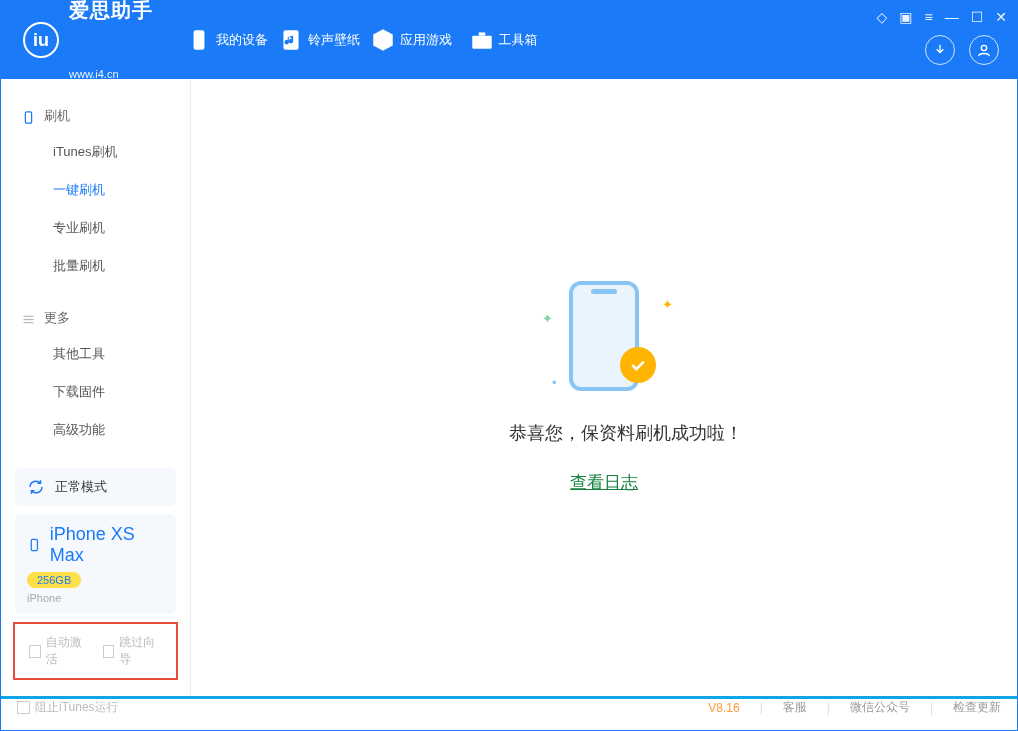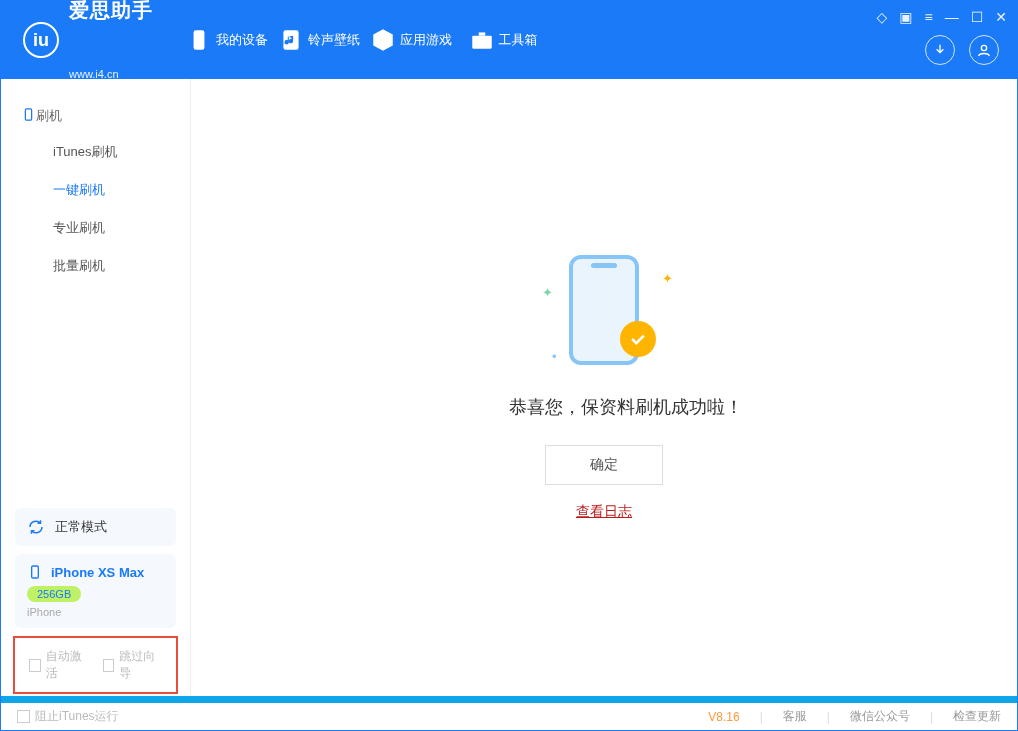--- a/index.html
+++ b/index.html
@@ -16,49 +16,49 @@
 .nav-tab.active { background: rgba(255,255,255,0.15); }
 .nav-tab svg { width: 26px; height: 26px; fill: #fff; }
 .win-controls-top { position: absolute; top: 8px; right: 10px; display: flex; gap: 12px; align-items: center; }
 .win-controls-top span { cursor: pointer; font-size: 14px; opacity: 0.9; }
 .win-controls-right { position: absolute; bottom: 14px; right: 18px; display: flex; gap: 14px; align-items: center; }
 .circle-btn { width: 30px; height: 30px; border: 1.5px solid rgba(255,255,255,0.8); border-radius: 50%; display: flex; align-items: center; justify-content: center; cursor: pointer; }
 .circle-btn svg { width: 16px; height: 16px; fill: none; stroke: #fff; stroke-width: 2; }
 .body-area { flex: 1; display: flex; overflow: hidden; }
 .sidebar { width: 190px; border-right: 1px solid #eee; display: flex; flex-direction: column; padding-top: 12px; }
 .side-group { padding: 8px 0; }
-.side-head { display: flex; align-items: flex-start; padding: 8px 20px; color: #666; font-weight: 500; }
+.side-head { display: flex; align-items: flex-end; gap: 8px; padding: 8px 20px; color: #666; font-weight: 500; }
 .side-head svg { width: 15px; height: 15px; }
 .side-item { padding: 10px 20px 10px 52px; cursor: pointer; color: #555; font-size: 13px; }
 .side-item.active { color: #1a7af8; }
 .side-bottom { margin-top: auto; }
 .device-card { margin: 8px 14px; background: #f5f8fc; border-radius: 6px; padding: 10px 12px; display: flex; align-items: flex-start; gap: 10px; cursor: pointer; }
 .device-card.mode { color: #333; }
 .device-card2 { margin: 8px 14px; background: #f5f8fc; border-radius: 6px; padding: 10px 12px; }
 .dev-row { display: flex; align-items: center; gap: 8px; }
-.dev-name { color: #1a7af8; font-weight: 700; font-size: 13px; }
-.dev-badge { display: inline-block; background: #bef264; color: #1a7af8; border-radius: 10px; padding: 2px 10px; font-size: 11px; margin-top: 6px; }
+.dev-name { color: #1a7af8; font-weight: 400; font-size: 18px; }
+.dev-badge { display: inline-block; background: #fde047; color: #1a7af8; border-radius: 10px; padding: 2px 10px; font-size: 11px; margin-top: 6px; }
 .dev-sub { color: #aaa; font-size: 11px; margin-top: 4px; }
-.checkbox-row { display: flex; gap: 14px; padding: 10px 14px; border: 2px solid #e74c3c; margin: 8px 12px 2px 12px; align-items: center; }
+.checkbox-row { display: flex; gap: 14px; padding: 10px 14px; border: 2px solid #e74c3c; margin: 8px 12px 16px 12px; align-items: center; }
 .chk { display: flex; align-items: center; gap: 5px; color: #bbb; font-size: 12px; cursor: pointer; }
 .chk-box { width: 13px; height: 13px; border: 1px solid #ccc; background: #fff; }
 .main { flex: 1; display: flex; flex-direction: column; align-items: center; justify-content: center; position: relative; }
 .success-illus { position: relative; width: 140px; height: 120px; margin-bottom: 20px; }
 .phone-shape { width: 70px; height: 110px; border: 4px solid #87c5f7; border-radius: 12px; background: #eaf4fd; position: absolute; left: 35px; top: 0; }
 .phone-notch { width: 26px; height: 5px; background: #87c5f7; border-radius: 3px; position: absolute; top: 4px; left: 50%; transform: translateX(-50%); }
 .check-badge { width: 36px; height: 36px; background: #ffb400; border-radius: 50%; position: absolute; right: 18px; bottom: 18px; display: flex; align-items: center; justify-content: center; }
 .check-badge svg { width: 20px; height: 20px; stroke: #fff; stroke-width: 3; fill: none; }
 .sparkle { position: absolute; width: 8px; height: 8px; }
 .sp1 { left: 8px; top: 30px; color: #7fd4a8; }
 .sp2 { right: 4px; top: 16px; color: #ffb400; }
 .sp3 { left: 18px; bottom: 18px; color: #87c5f7; }
 .success-msg { font-size: 18px; color: #333; margin-bottom: 26px; font-weight: 500; margin-left: 44px; }
 .ok-btn { padding: 10px 44px; border: 1px solid #ddd; background: #fff; cursor: pointer; font-size: 14px; color: #555; margin-bottom: 18px; }
-.log-link { color: #b91c1c; font-size: 14px; cursor: pointer; text-decoration: underline; }
-.statusbar { height: 34px; border-top: 7px solid #0ea5e9; display: flex; align-items: center; padding: 0 16px; font-size: 12px; color: #999; }
+.log-link { color: #15803d; font-size: 17px; cursor: pointer; text-decoration: underline; }
+.statusbar { height: 34px; border-top: 3px solid #0ea5e9; display: flex; align-items: flex-start; padding: 0 16px; font-size: 12px; color: #999; }
 .status-left { display: flex; align-items: center; gap: 6px; }
 .status-right { margin-left: auto; display: flex; align-items: center; gap: 20px; }
 .status-right a { color: #999; cursor: pointer; }
 .status-right .sep { color: #ddd; }
 .version { color: #ff9a3c; }
 </style>
 </head>
 <body>
 
 <div class="window">
@@ -129,20 +129,33 @@
         <div class="side-head">
           <svg viewBox="0 0 24 24" fill="none" stroke="#1a7af8" stroke-width="2">
               <rect x="7" y="3" width="10" height="18" rx="2"></rect>
             </svg>
           <span>刷机</span>
         </div>
         <div class="side-item">iTunes刷机</div>
         <div class="side-item active">一键刷机</div>
         <div class="side-item">专业刷机</div>
         <div class="side-item">批量刷机</div>
+      </div>
+      <div class="side-group">
+        <div class="side-head">
+          <svg viewBox="0 0 24 24" fill="none" stroke="#bbb" stroke-width="2">
+              <line x1="4" y1="7" x2="20" y2="7"></line>
+              <line x1="4" y1="12" x2="20" y2="12"></line>
+              <line x1="4" y1="17" x2="20" y2="17"></line>
+            </svg>
+          <span>更多</span>
+        </div>
+        <div class="side-item">其他工具</div>
+        <div class="side-item">下载固件</div>
+        <div class="side-item">高级功能</div>
       </div>
 
       <div class="side-bottom">
         <div class="device-card mode">
           <svg width="18" height="18" viewBox="0 0 24 24" fill="none" stroke="#1a7af8" stroke-width="2">
               <path d="M4 12a8 8 0 0 1 14-5M20 12a8 8 0 0 1-14 5"></path>
               <polyline points="18 3 18 7 14 7"></polyline>
               <polyline points="6 21 6 17 10 17"></polyline>
             </svg>
           <span>正常模式</span>
@@ -178,21 +191,20 @@
         <div class="phone-shape">
           <div class="phone-notch"></div>
         </div>
         <div class="check-badge">
           <svg viewBox="0 0 24 24">
               <polyline points="5 12 10 17 19 8"></polyline>
             </svg>
         </div>
       </div>
       <div class="success-msg">恭喜您，保资料刷机成功啦！</div>
-      <button class="ok-btn">确定</button>
       <a class="log-link">查看日志</a>
     </div>
   </div>
 
   <div class="statusbar">
     <div class="status-left">
       <label class="chk">
         <span class="chk-box"></span>
         <span>阻止iTunes运行</span>
       </label>

